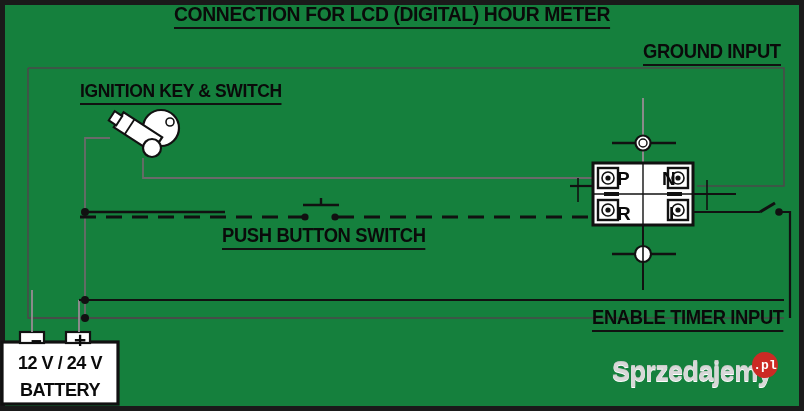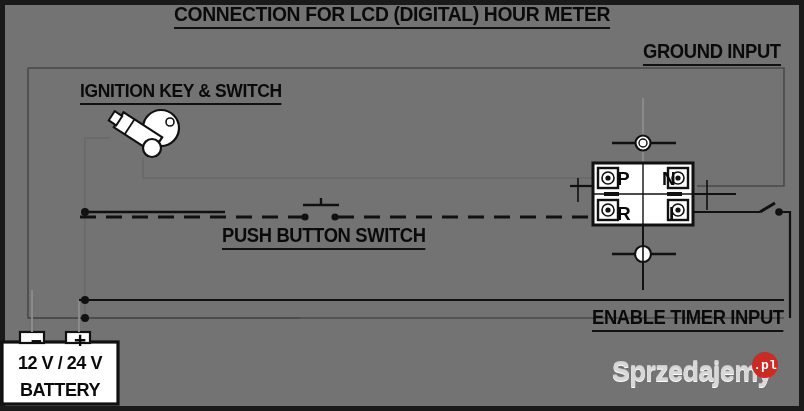--- a/index.html
+++ b/index.html
@@ -1,19 +1,19 @@
 <!DOCTYPE html>
 <html><head>
 <meta charset="utf-8">
 <style>
   html,body{margin:0;padding:0;background:#ffffff;}
   body{font-family:"Liberation Sans",sans-serif;}
   #stage{
     position:relative;width:804px;height:411px;
-    background:#737373;overflow:hidden;
+    background:#15803d;overflow:hidden;
   }
   #stage svg{position:absolute;left:0;top:0;}
   
   .lbl{
     position:absolute;white-space:nowrap;
     font-family:"Liberation Sans",sans-serif;
     color:#0a0a0a;font-weight:700;
     letter-spacing:-0.4px;
     transform:scaleX(0.92);transform-origin:left center;
   }

